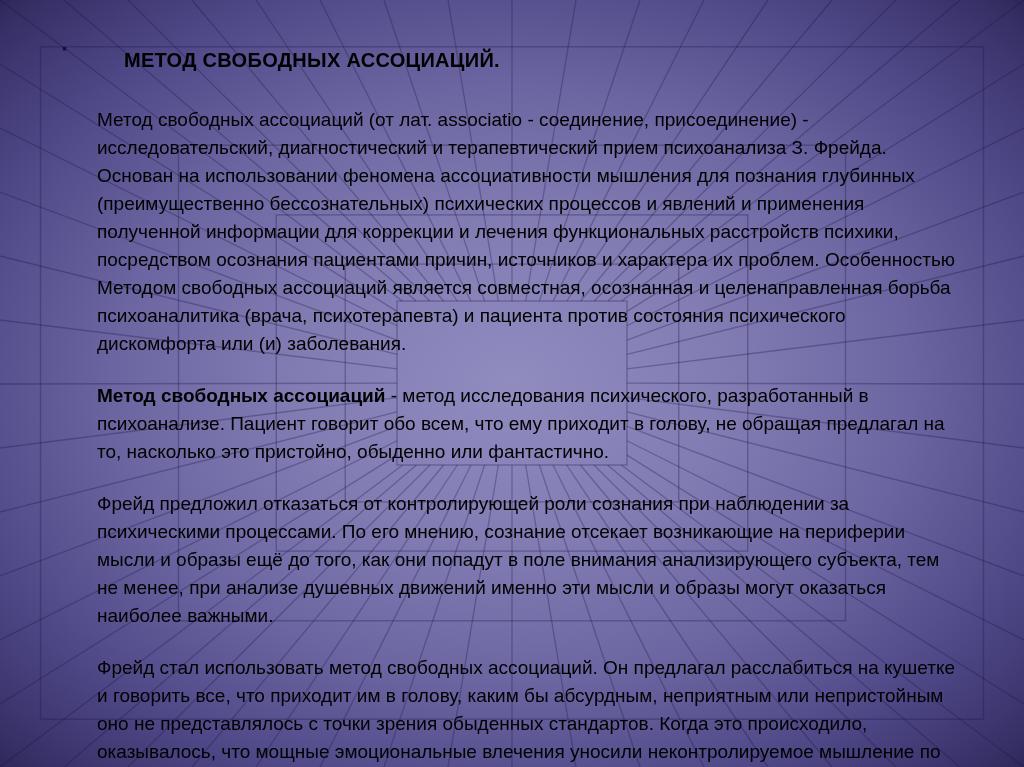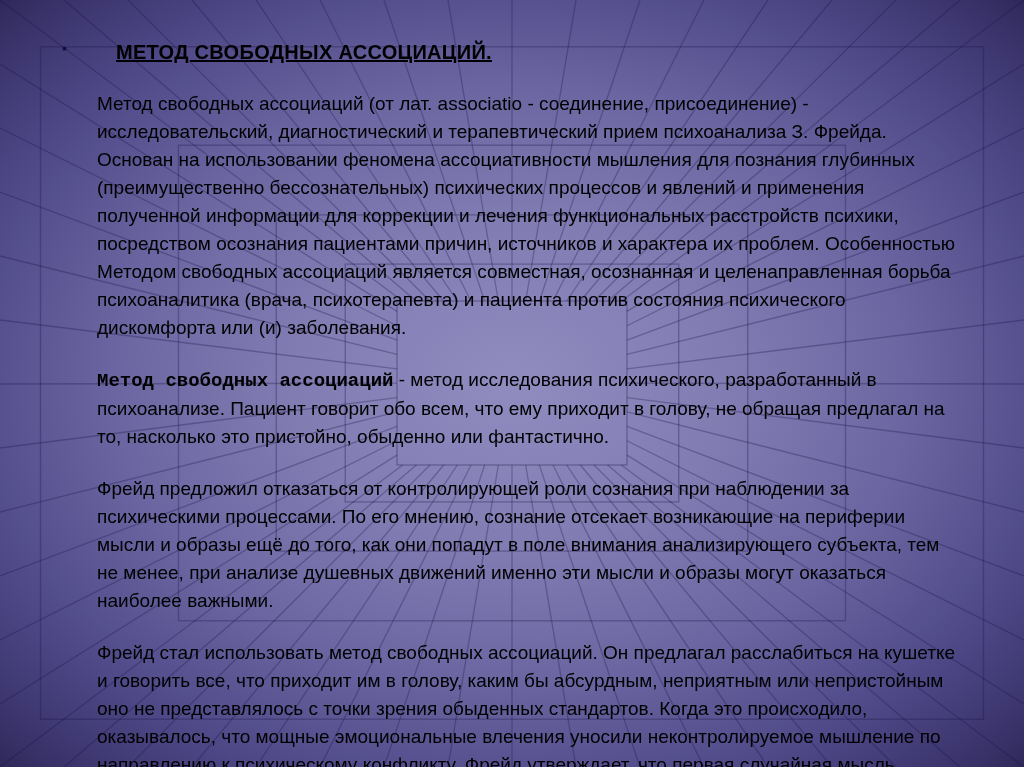--- a/index.html
+++ b/index.html
@@ -45,42 +45,40 @@
   .bullet {
     width: 50px;
     flex: 0 0 50px;
     font-size: 14px;
     line-height: 24px;
     text-align: left;
     padding-left: 2px;
     color: #14103a;
   }
   .slide-title {
-    margin: 4px;
+    margin: 12px;
     font-size: 20px;
     line-height: 24px;
     font-weight: bold;
-    text-decoration: underline;
     letter-spacing: 0.3px;
   }
   .body-text {
     margin-left: 37px;
     width: 862px;
     font-size: 19px;
     line-height: 28px;
   }
   .body-text p {
     margin: 0 0 24px 0;
   }
   .body-text p:last-child {
     margin-bottom: 16px;
   }
   .lead-bold {
     font-weight: bold;
-    font-family: Liberation Mono, monospace;
   }
 </style>
 </head>
 <body>
 
 <div class="slide">
 
   <svg class="bg-grid" id="grid" viewBox="0 0 1024 767" preserveAspectRatio="none">
       <rect x="397" y="301" width="230" height="164" fill="none" stroke="rgba(25,18,70,0.30)" stroke-width="1.4"></rect>
       <rect x="345.25" y="264.1" width="333.5" height="237.79999999999998" fill="none" stroke="rgba(25,18,70,0.30)" stroke-width="1.4"></rect>

